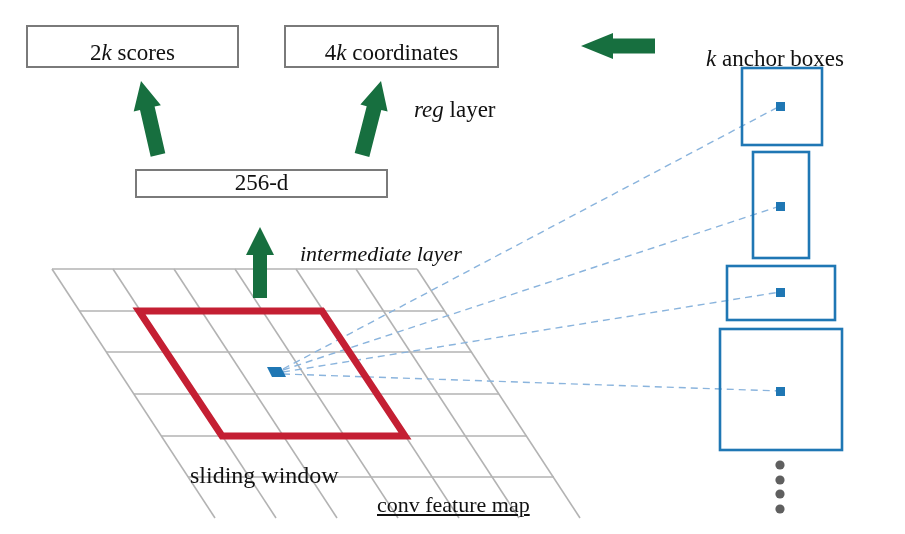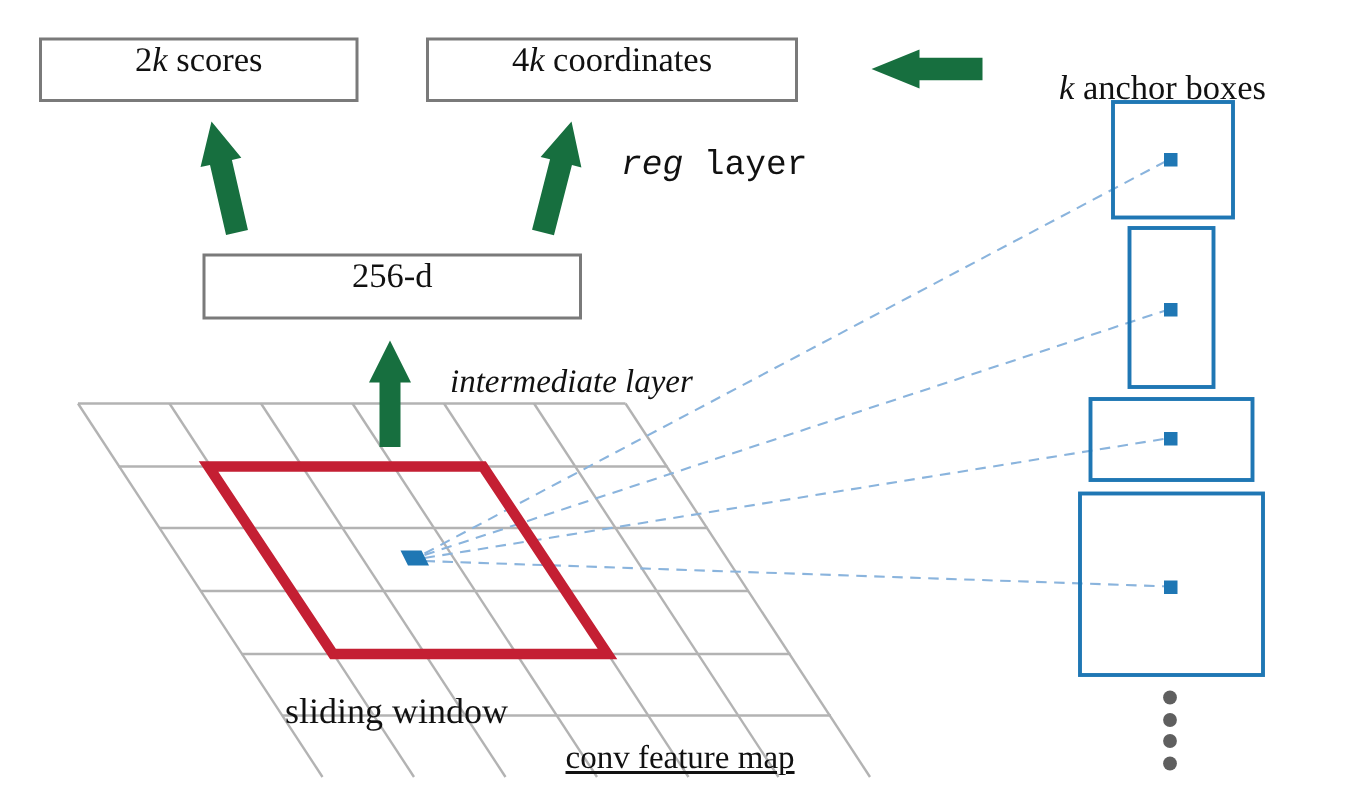--- a/index.html
+++ b/index.html
@@ -11,21 +11,21 @@
     color:#111111;
     overflow:hidden;
   }
   #canvas svg{position:absolute;left:0;top:0;}
   .txt{position:absolute;white-space:nowrap;font-size:23px;line-height:26px;margin-top:20px;}
   .em{font-style:italic;}
   .obox{
     position:absolute;
     border:2px solid #7a7a7a;
     background:#ffffff;
-    display:flex;align-items:flex-start;justify-content:center;
+    display:flex;align-items:flex-end;justify-content:center;
     font-size:23px;
     box-sizing:border-box;
   }
 </style>
 </head>
 <body>
 
 <div id="canvas">
 
   <svg width="905" height="534" viewBox="0 0 905 534">
@@ -85,30 +85,30 @@
       <circle cx="780" cy="480" r="4.6"></circle>
       <circle cx="780" cy="494" r="4.6"></circle>
       <circle cx="780" cy="509" r="4.6"></circle>
     </g>
   </svg>
 
   <div class="obox" style="left:26px;top:25px;width:213px;height:43px;">
     <span><span>2</span><span class="em">k</span><span> scores</span></span>
   </div>
 
-  <div class="obox" style="left:284px;top:25px;width:248px;height:43px;">
+  <div class="obox" style="left:284px;top:25px;width:215px;height:43px;">
     <span><span>4</span><span class="em">k</span><span> coordinates</span></span>
   </div>
 
-  <div class="obox" style="left:135px;top:169px;width:253px;height:44px;">
+  <div class="obox" style="left:135px;top:169px;width:253px;height:29px;">
     <span>256-d</span>
   </div>
 
 
-  <div class="txt" style="left:414px;top:77px;font-family:Liberation Mono, monospace;">
+  <div class="txt" style="left:414px;top:77px;">
     <span class="em">reg</span><span> layer</span>
   </div>
 
   <div class="txt" style="left:300px;top:221px;font-size:22px;font-style:italic;">intermediate layer</div>
 
   <div class="txt" style="left:190px;top:442px;font-size:24px;">sliding window</div>
 
   <div class="txt" style="left:377px;top:472px;font-size:22px;text-decoration:underline;">conv feature map</div>
 
   <div class="txt" style="left:706px;top:26px;">

